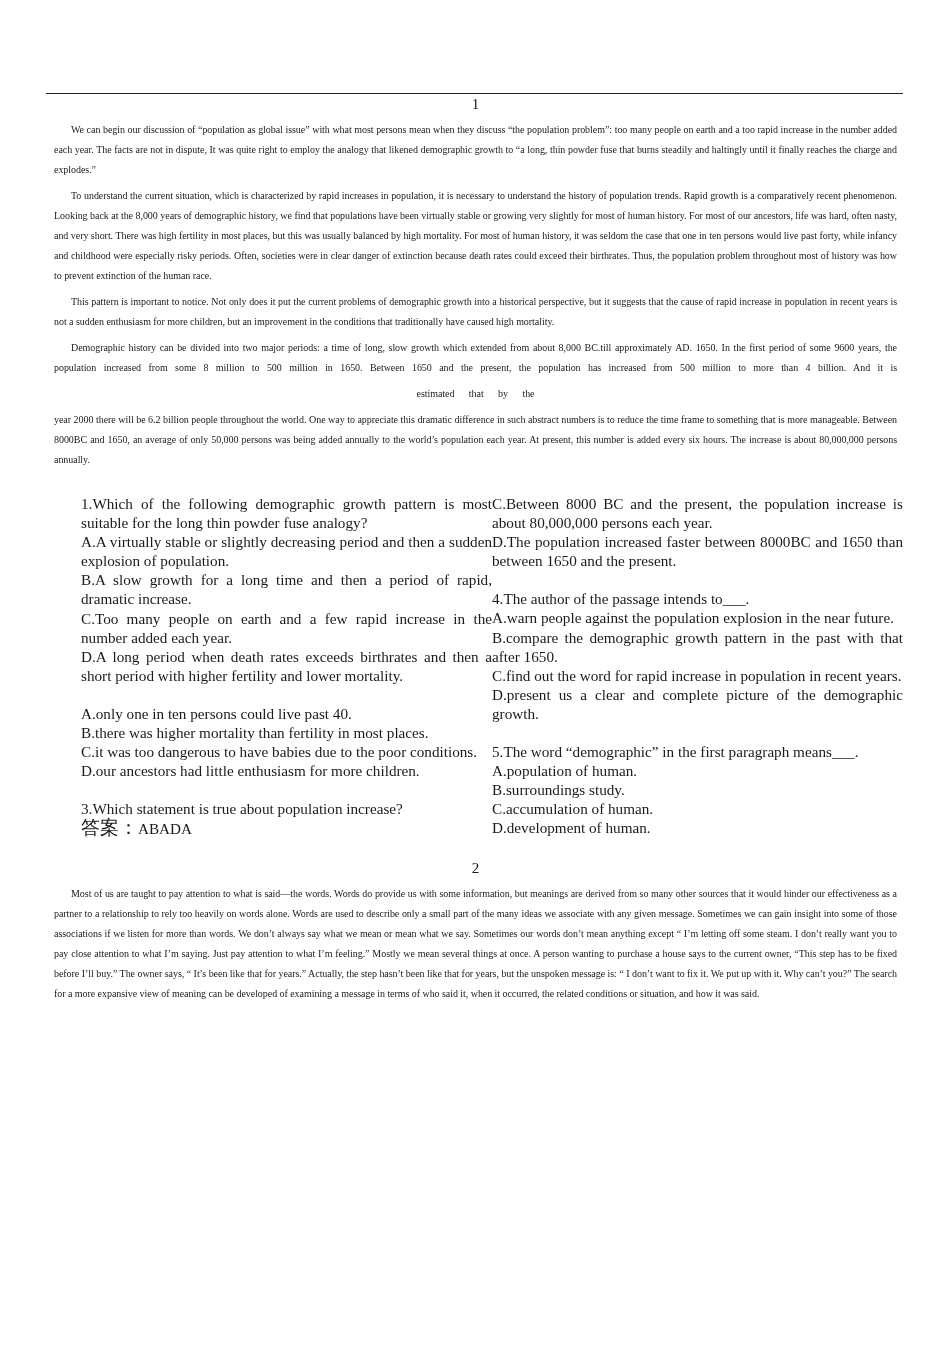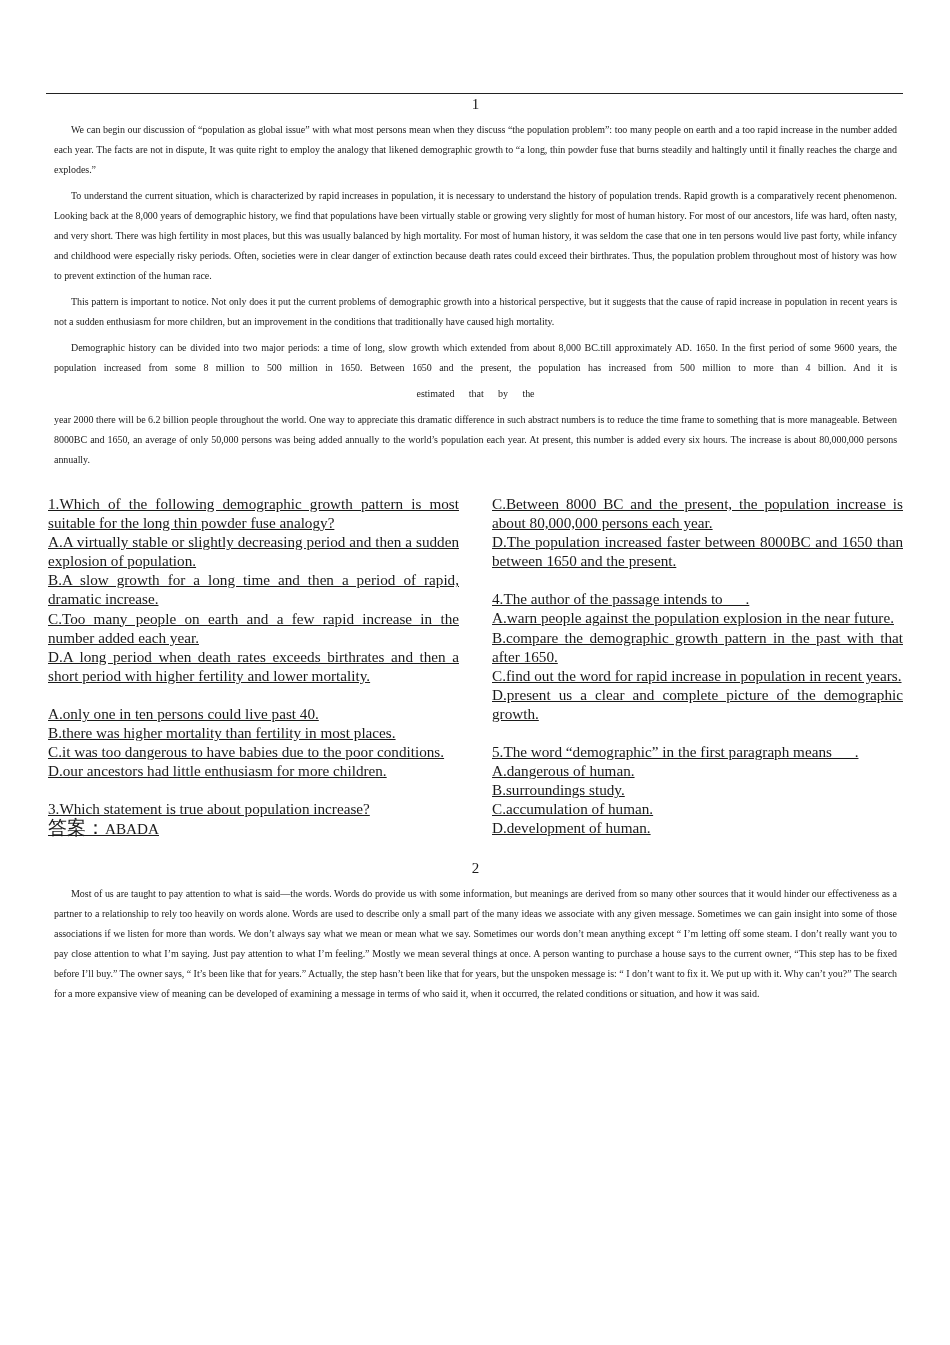--- a/index.html
+++ b/index.html
@@ -5,21 +5,21 @@
   html, body { margin: 0; padding: 0; background: #ffffff; }
   body { width: 950px; height: 1345px; position: relative; overflow: hidden;
          font-family: "Liberation Serif", "DejaVu Serif", serif; color: #1a1a1a; }
   .rule { position: absolute; left: 46px; top: 93px; width: 857px; height: 0;
           border-top: 1.3px solid #222; }
   .page { position: absolute; left: 48px; top: 95px; width: 855px; }
   .secnum { text-align: center; font-size: 15px; line-height: 19px; height: 19px; }
   p { margin: 6px; font-size: 10px; line-height: 20px; text-align: justify;
       text-indent: 17px; letter-spacing: -0.05px; }
   .est { text-align: center; text-indent: 0; word-spacing: 12px; padding-right: 0; }
-  .cols { display: flex; justify-content: space-between; margin-top: 24px; text-decoration: underline; }
+  .cols { display: flex; justify-content: flex-end; margin-top: 24px; }
   .col { width: 411px; }
   .col-right { width: 411px; }
   .q { margin-bottom: 19px; }
   .q div { font-size: 15.2px; line-height: 19.1px; text-align: justify; }
   .answer { font-size: 15.2px; line-height: 19.1px; margin-top: -19px; }
   .answer .cn { font-family: "DejaVu Sans", sans-serif; font-size: 19px; }
   .sec2 { margin-top: 2px; }
 </style>
 </head>
 <body>
@@ -67,21 +67,21 @@
       </div>
       <div class="q">
         <div>4.The author of the passage intends to___.</div>
         <div>A.warn people against the population explosion in the near future.</div>
         <div>B.compare the demographic growth pattern in the past with that after 1650.</div>
         <div>C.find out the word for rapid increase in population in recent years.</div>
         <div>D.present us a clear and complete picture of the demographic growth.</div>
       </div>
       <div class="q">
         <div>5.The word “demographic” in the first paragraph means___.</div>
-        <div>A.dangerous of human.</div>
+        <div>A.population of human.</div>
         <div>B.surroundings study.</div>
         <div>C.accumulation of human.</div>
         <div>D.development of human.</div>
       </div>
     </div>
   </div>
 
   <div class="sec2">
     <div class="secnum">2</div>
     <p>Most of us are taught to pay attention to what is said—the words. Words do provide us with some information, but meanings are derived from so many other sources that it would hinder our effectiveness as a partner to a relationship to rely too heavily on words alone. Words are used to describe only a small part of the many ideas we associate with any given message. Sometimes we can gain insight into some of those associations if we listen for more than words. We don’t always say what we mean or mean what we say. Sometimes our words don’t mean anything except “ I’m letting off some steam. I don’t really want you to pay close attention to what I’m saying. Just pay attention to what I’m feeling.” Mostly we mean several things at once. A person wanting to purchase a house says to the current owner, “This step has to be fixed before I’ll buy.” The owner says, “ It’s been like that for years.” Actually, the step hasn’t been like that for years, but the unspoken message is: “ I don’t want to fix it. We put up with it. Why can’t you?” The search for a more expansive view of meaning can be developed of examining a message in terms of who said it, when it occurred, the related conditions or situation, and how it was said.</p>

